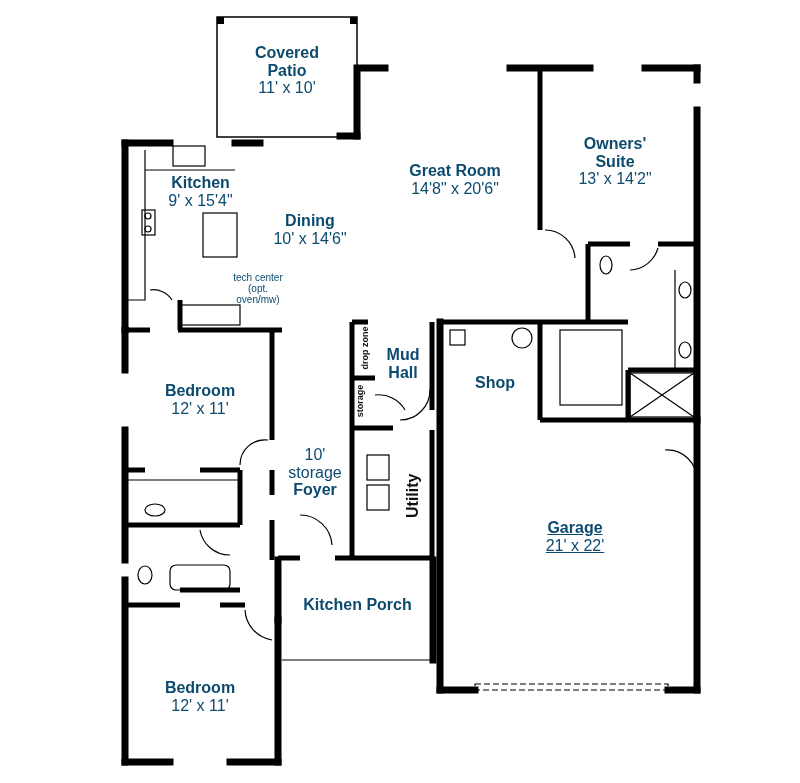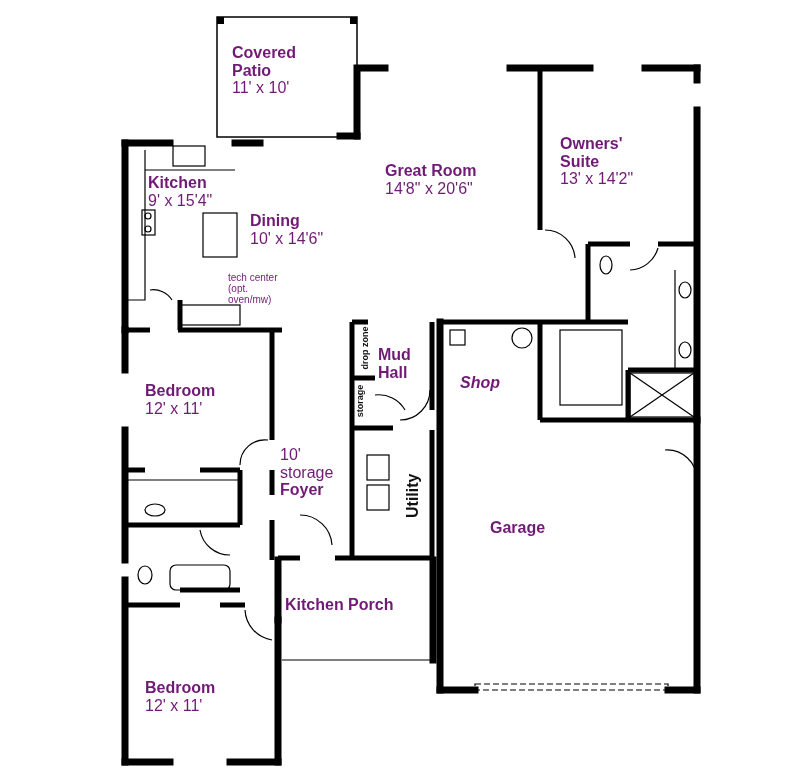--- a/index.html
+++ b/index.html
@@ -1,18 +1,18 @@
 <!DOCTYPE html>
 <html><head>
 <meta charset="utf-8">
 <style>
   html, body { margin: 0; padding: 0; background: #ffffff; }
   body { width: 800px; height: 783px; position: relative; overflow: hidden; font-family: "Liberation Sans", sans-serif; }
   #plan { position: absolute; left: 0; top: 0; }
-  .label { position: absolute; color: #701a75; font-family: "Liberation Sans", sans-serif; line-height: 1.1; }
+  .label { position: absolute; text-align: center; color: #0c4a6e; font-family: "Liberation Sans", sans-serif; line-height: 1.1; }
   .label .name { font-weight: bold; font-size: 16px; display: block; }
   .label .dim { font-size: 16px; display: block; }
   .small { font-size: 10px !important; font-weight: normal; }
   .vert { position: absolute; transform: rotate(-90deg); transform-origin: center; font-weight: bold; white-space: nowrap; color: #111; }
 </style>
 </head>
 <body>
 
 <svg id="plan" width="800" height="783" viewBox="0 0 800 783">
   <g fill="none" stroke="#000">
@@ -181,28 +181,29 @@
 <div class="label" style="left:280px;top:446px;width:70px;">
   <span class="dim">10'</span>
   <span class="dim">storage</span>
   <span class="name">Foyer</span>
 </div>
 <div class="label" style="left:378px;top:346px;width:50px;">
   <span class="name">Mud</span>
   <span class="name">Hall</span>
 </div>
 <div class="vert" style="left:388px;top:484px;width:50px;font-size:16px;">Utility</div>
-<div class="label" style="left:460px;top:374px;width:70px;font-style:italic;">
+<div class="label" style="left:460px;top:374px;width:70px;">
   <span class="name">Shop</span>
 </div>
 <div class="label" style="left:285px;top:596px;width:145px;">
   <span class="name">Kitchen Porch</span>
 </div>
-<div class="label" style="left:490px;top:519px;width:170px;">
+<div class="label" style="left:490px;top:519px;width:170px;text-decoration:underline;">
   <span class="name">Garage</span>
+  <span class="dim">21' x 22'</span>
 </div>
 <div class="label" style="left:228px;top:272px;width:60px;">
   <span class="dim small">tech center</span>
   <span class="dim small">(opt.</span>
   <span class="dim small">oven/mw)</span>
 </div>
 <div class="vert" style="left:340px;top:343px;width:50px;font-size:9px;text-align:center;">drop zone</div>
 <div class="vert" style="left:340px;top:396px;width:40px;font-size:9px;text-align:center;">storage</div>
 
 </body></html>

